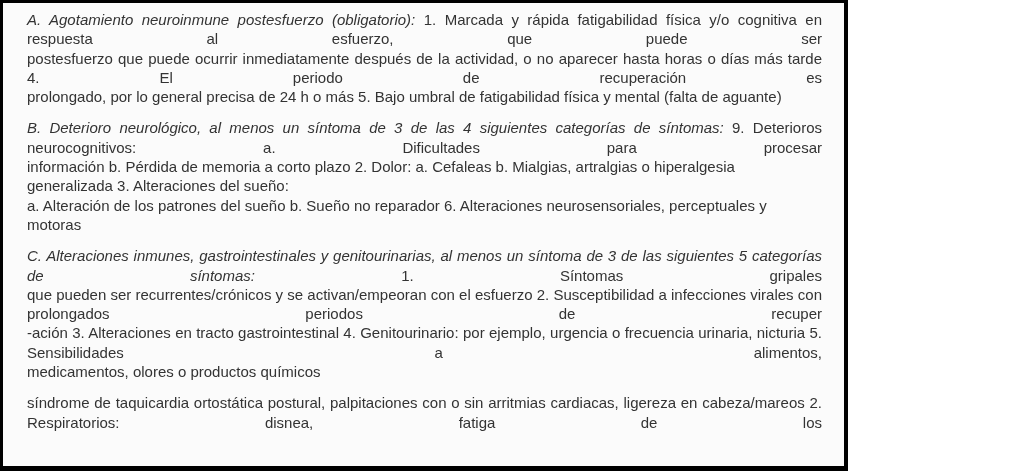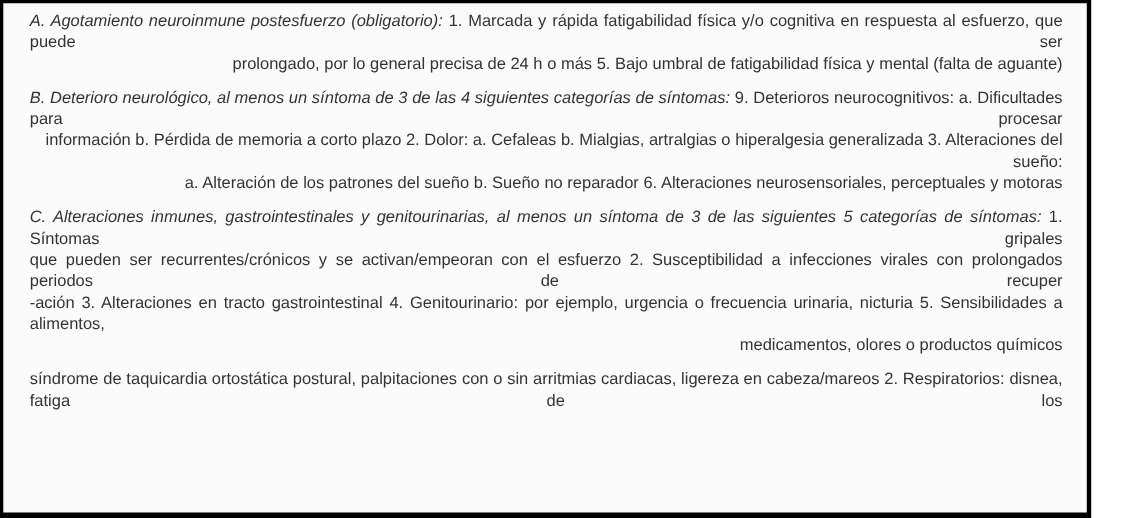--- a/index.html
+++ b/index.html
@@ -1,60 +1,61 @@
 <!DOCTYPE html>
 <html lang="es"><head>
 <meta charset="utf-8">
 <style>
   html, body {
     margin: 0;
     padding: 0;
     background: #ffffff;
   }
   .sheet {
-    width: 992px;
+    width: 848px;
     height: 471px;
     box-sizing: border-box;
     border-style: solid;
     border-width: 3px 4px 5px 3px;
     border-color: #000000;
     background: #fbfbfb;
     padding: 7px 22px 0 24px;
     overflow: hidden;
     font-family: "Liberation Sans", sans-serif;
     font-size: 15px;
     line-height: 19.3px;
     color: #333333;
   }
   .para {
     margin: 0 0 12px 0;
   }
   .para:last-child {
     margin-bottom: 0;
   }
   .line {
-    text-align: right;
+    text-align: left;
     white-space: normal;
   }
   .line.j {
     text-align: justify;
     text-align-last: justify;
     text-justify: inter-word;
   }
   .line em {
     font-style: italic;
   }
 </style>
 </head>
 <body>
 
 <div class="sheet" id="sheet" style="background: rgb(251, 251, 251); border-color: rgb(0, 0, 0); color: rgb(51, 51, 51);">
   <div id="paragraphs">
       <div class="para">
         <div class="line j"><em>A. Agotamiento neuroinmune postesfuerzo (obligatorio):</em> <span>1. Marcada y rápida fatigabilidad física y/o cognitiva en respuesta al esfuerzo, que puede ser</span></div>
+        <div class="line j"><span>postesfuerzo que puede ocurrir inmediatamente después de la actividad, o no aparecer hasta horas o días más tarde 4. El periodo de recuperación es</span></div>
         <div class="line"><span>prolongado, por lo general precisa de 24 h o más 5. Bajo umbral de fatigabilidad física y mental (falta de aguante)</span></div>
       </div>
       <div class="para">
         <div class="line j"><em>B. Deterioro neurológico, al menos un síntoma de 3 de las 4 siguientes categorías de síntomas:</em> <span>9. Deterioros neurocognitivos: a. Dificultades para procesar</span></div>
         <div class="line"><span>información b. Pérdida de memoria a corto plazo 2. Dolor: a. Cefaleas b. Mialgias, artralgias o hiperalgesia generalizada 3. Alteraciones del sueño:</span></div>
         <div class="line"><span>a. Alteración de los patrones del sueño b. Sueño no reparador 6. Alteraciones neurosensoriales, perceptuales y motoras</span></div>
       </div>
       <div class="para">
         <div class="line j"><em>C. Alteraciones inmunes, gastrointestinales y genitourinarias, al menos un síntoma de 3 de las siguientes 5 categorías de síntomas:</em> <span>1. Síntomas gripales</span></div>
         <div class="line j"><span>que pueden ser recurrentes/crónicos y se activan/empeoran con el esfuerzo 2. Susceptibilidad a infecciones virales con prolongados periodos de recuper</span></div>

